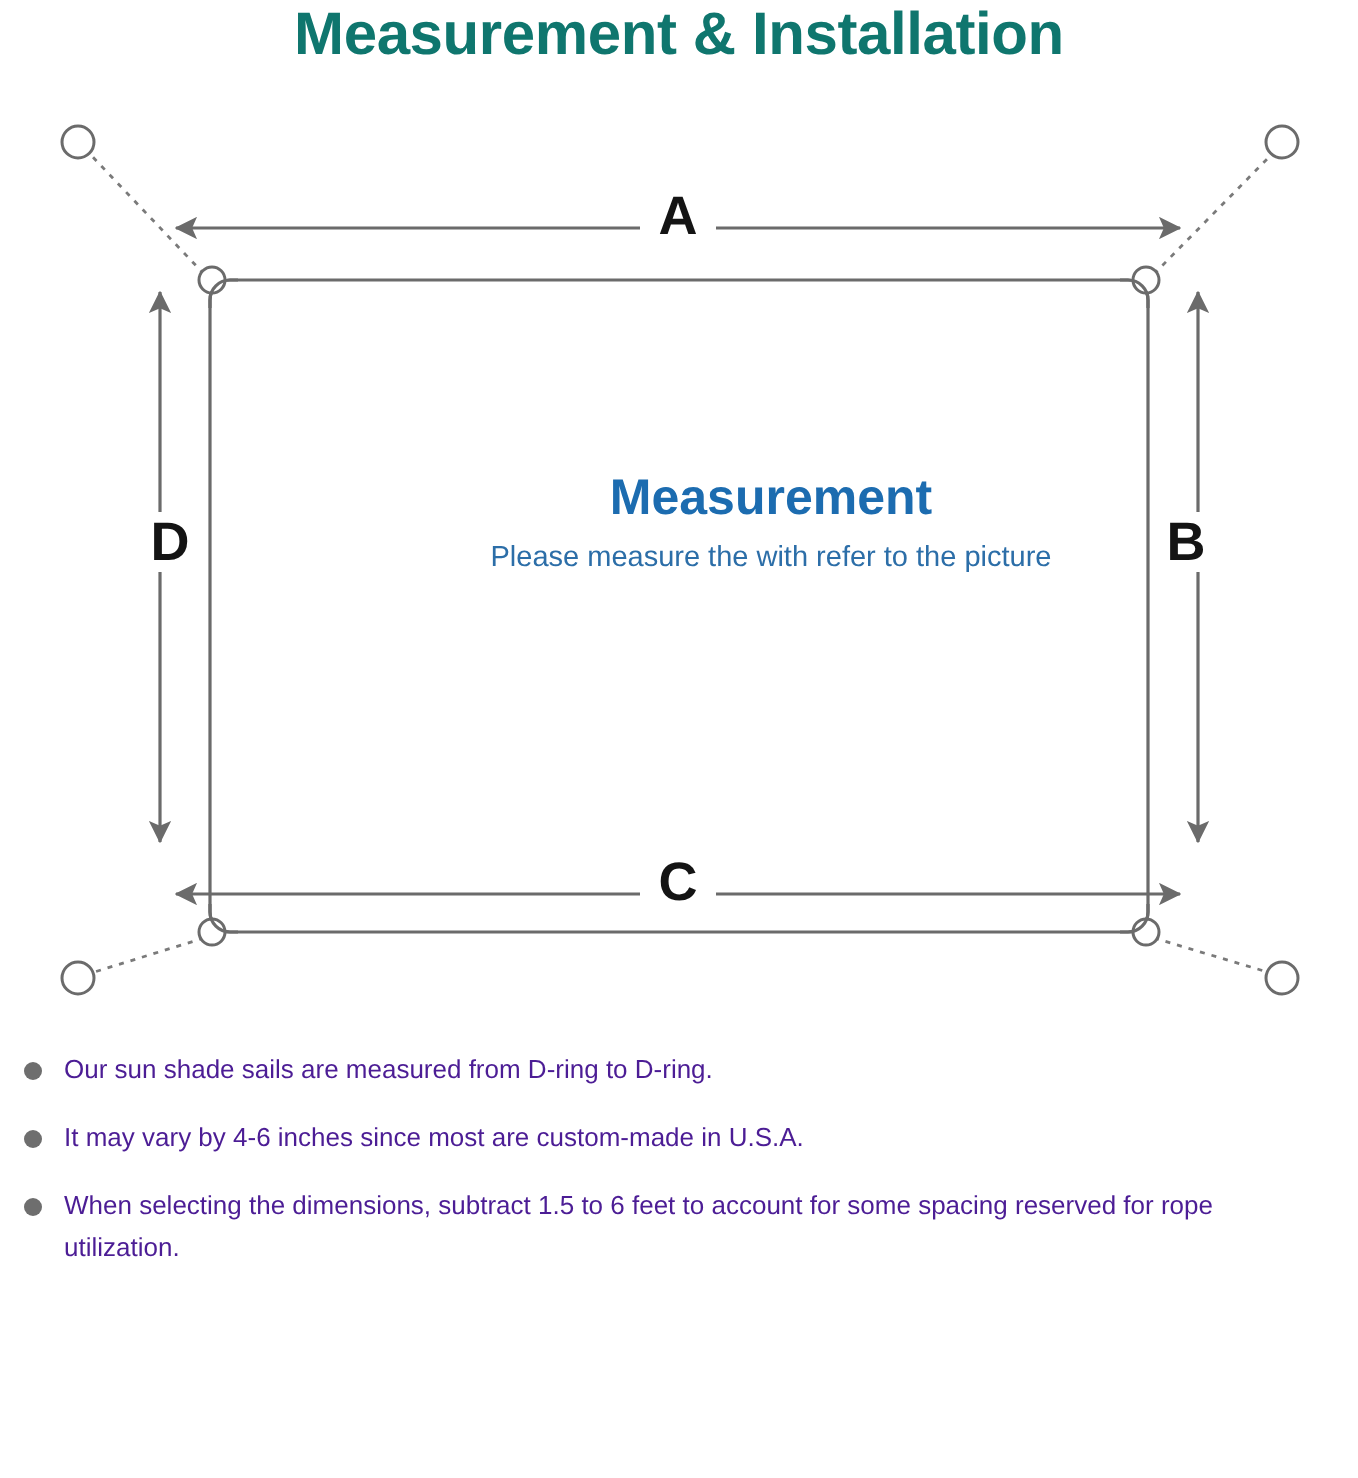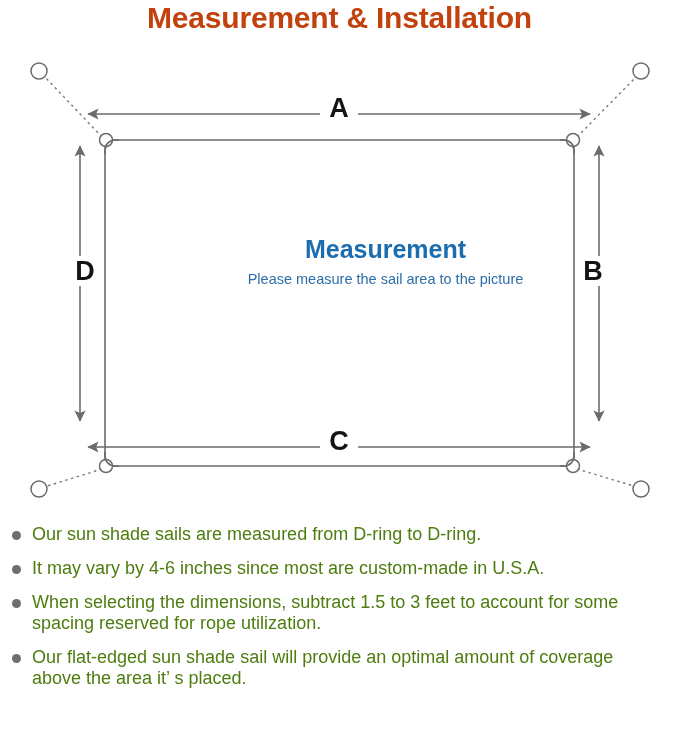--- a/index.html
+++ b/index.html
@@ -20,21 +20,21 @@
   #page-title {
     position: absolute;
     top: 0px;
     left: 0;
     width: 679px;
     text-align: center;
     font-family: "Liberation Sans", sans-serif;
     font-weight: bold;
     font-size: 30px;
     letter-spacing: -0.2px;
-    color: #c2410c;
+    color: #0f766e;
     line-height: 36px;
   }
 
   
   #diagram {
     position: absolute;
     left: 0;
     top: 48px;
     width: 679px;
     height: 470px;
@@ -100,23 +100,23 @@
     width: 9px;
     height: 9px;
     border-radius: 50%;
     background: #6e6e6e;
     margin-top: 7px;
     margin-right: 11px;
   }
   .note-text {
     flex: 1 1 auto;
     font-family: "Liberation Sans", sans-serif;
-    font-size: 18px;
+    font-size: 13px;
     line-height: 21px;
-    color: #4d7c0f;
+    color: #4c1d95;
   }
 </style>
 </head>
 <body>
 
 <div id="page-title">Measurement &amp; Installation</div>
 
 <div id="diagram">
 
   <svg width="679" height="470" viewBox="0 0 679 470" xmlns="http://www.w3.org/2000/svg">
@@ -161,34 +161,30 @@
     <line x1="599" y1="98" x2="599" y2="373" stroke="#6b6b6b" stroke-width="1.6" marker-start="url(#ah-left)" marker-end="url(#ah-right)"></line>
   </svg>
 
   <div class="diag-label" id="label-a">A</div>
   <div class="diag-label" id="label-b">B</div>
   <div class="diag-label" id="label-c">C</div>
   <div class="diag-label" id="label-d">D</div>
 
   <div id="center-text">
     <div id="center-title">Measurement</div>
-    <div id="center-sub">Please measure the sail area to the picture</div>
+    <div id="center-sub">Please measure the with refer to the picture</div>
   </div>
 </div>
 
 <div id="notes">
   <div class="note-row">
     <span class="note-bullet"></span>
     <span class="note-text">Our sun shade sails are measured from D-ring to D-ring.</span>
   </div>
   <div class="note-row">
     <span class="note-bullet"></span>
     <span class="note-text">It may vary by 4-6 inches since most are custom-made in U.S.A.</span>
   </div>
   <div class="note-row">
     <span class="note-bullet"></span>
-    <span class="note-text">When selecting the dimensions, subtract 1.5 to 3 feet to account for some spacing reserved for rope utilization.</span>
-  </div>
-  <div class="note-row">
-    <span class="note-bullet"></span>
-    <span class="note-text">Our flat-edged sun shade sail will provide an optimal amount of coverage above the area it’ s placed.</span>
+    <span class="note-text">When selecting the dimensions, subtract 1.5 to 6 feet to account for some spacing reserved for rope utilization.</span>
   </div>
 </div>
 
 </body></html>

